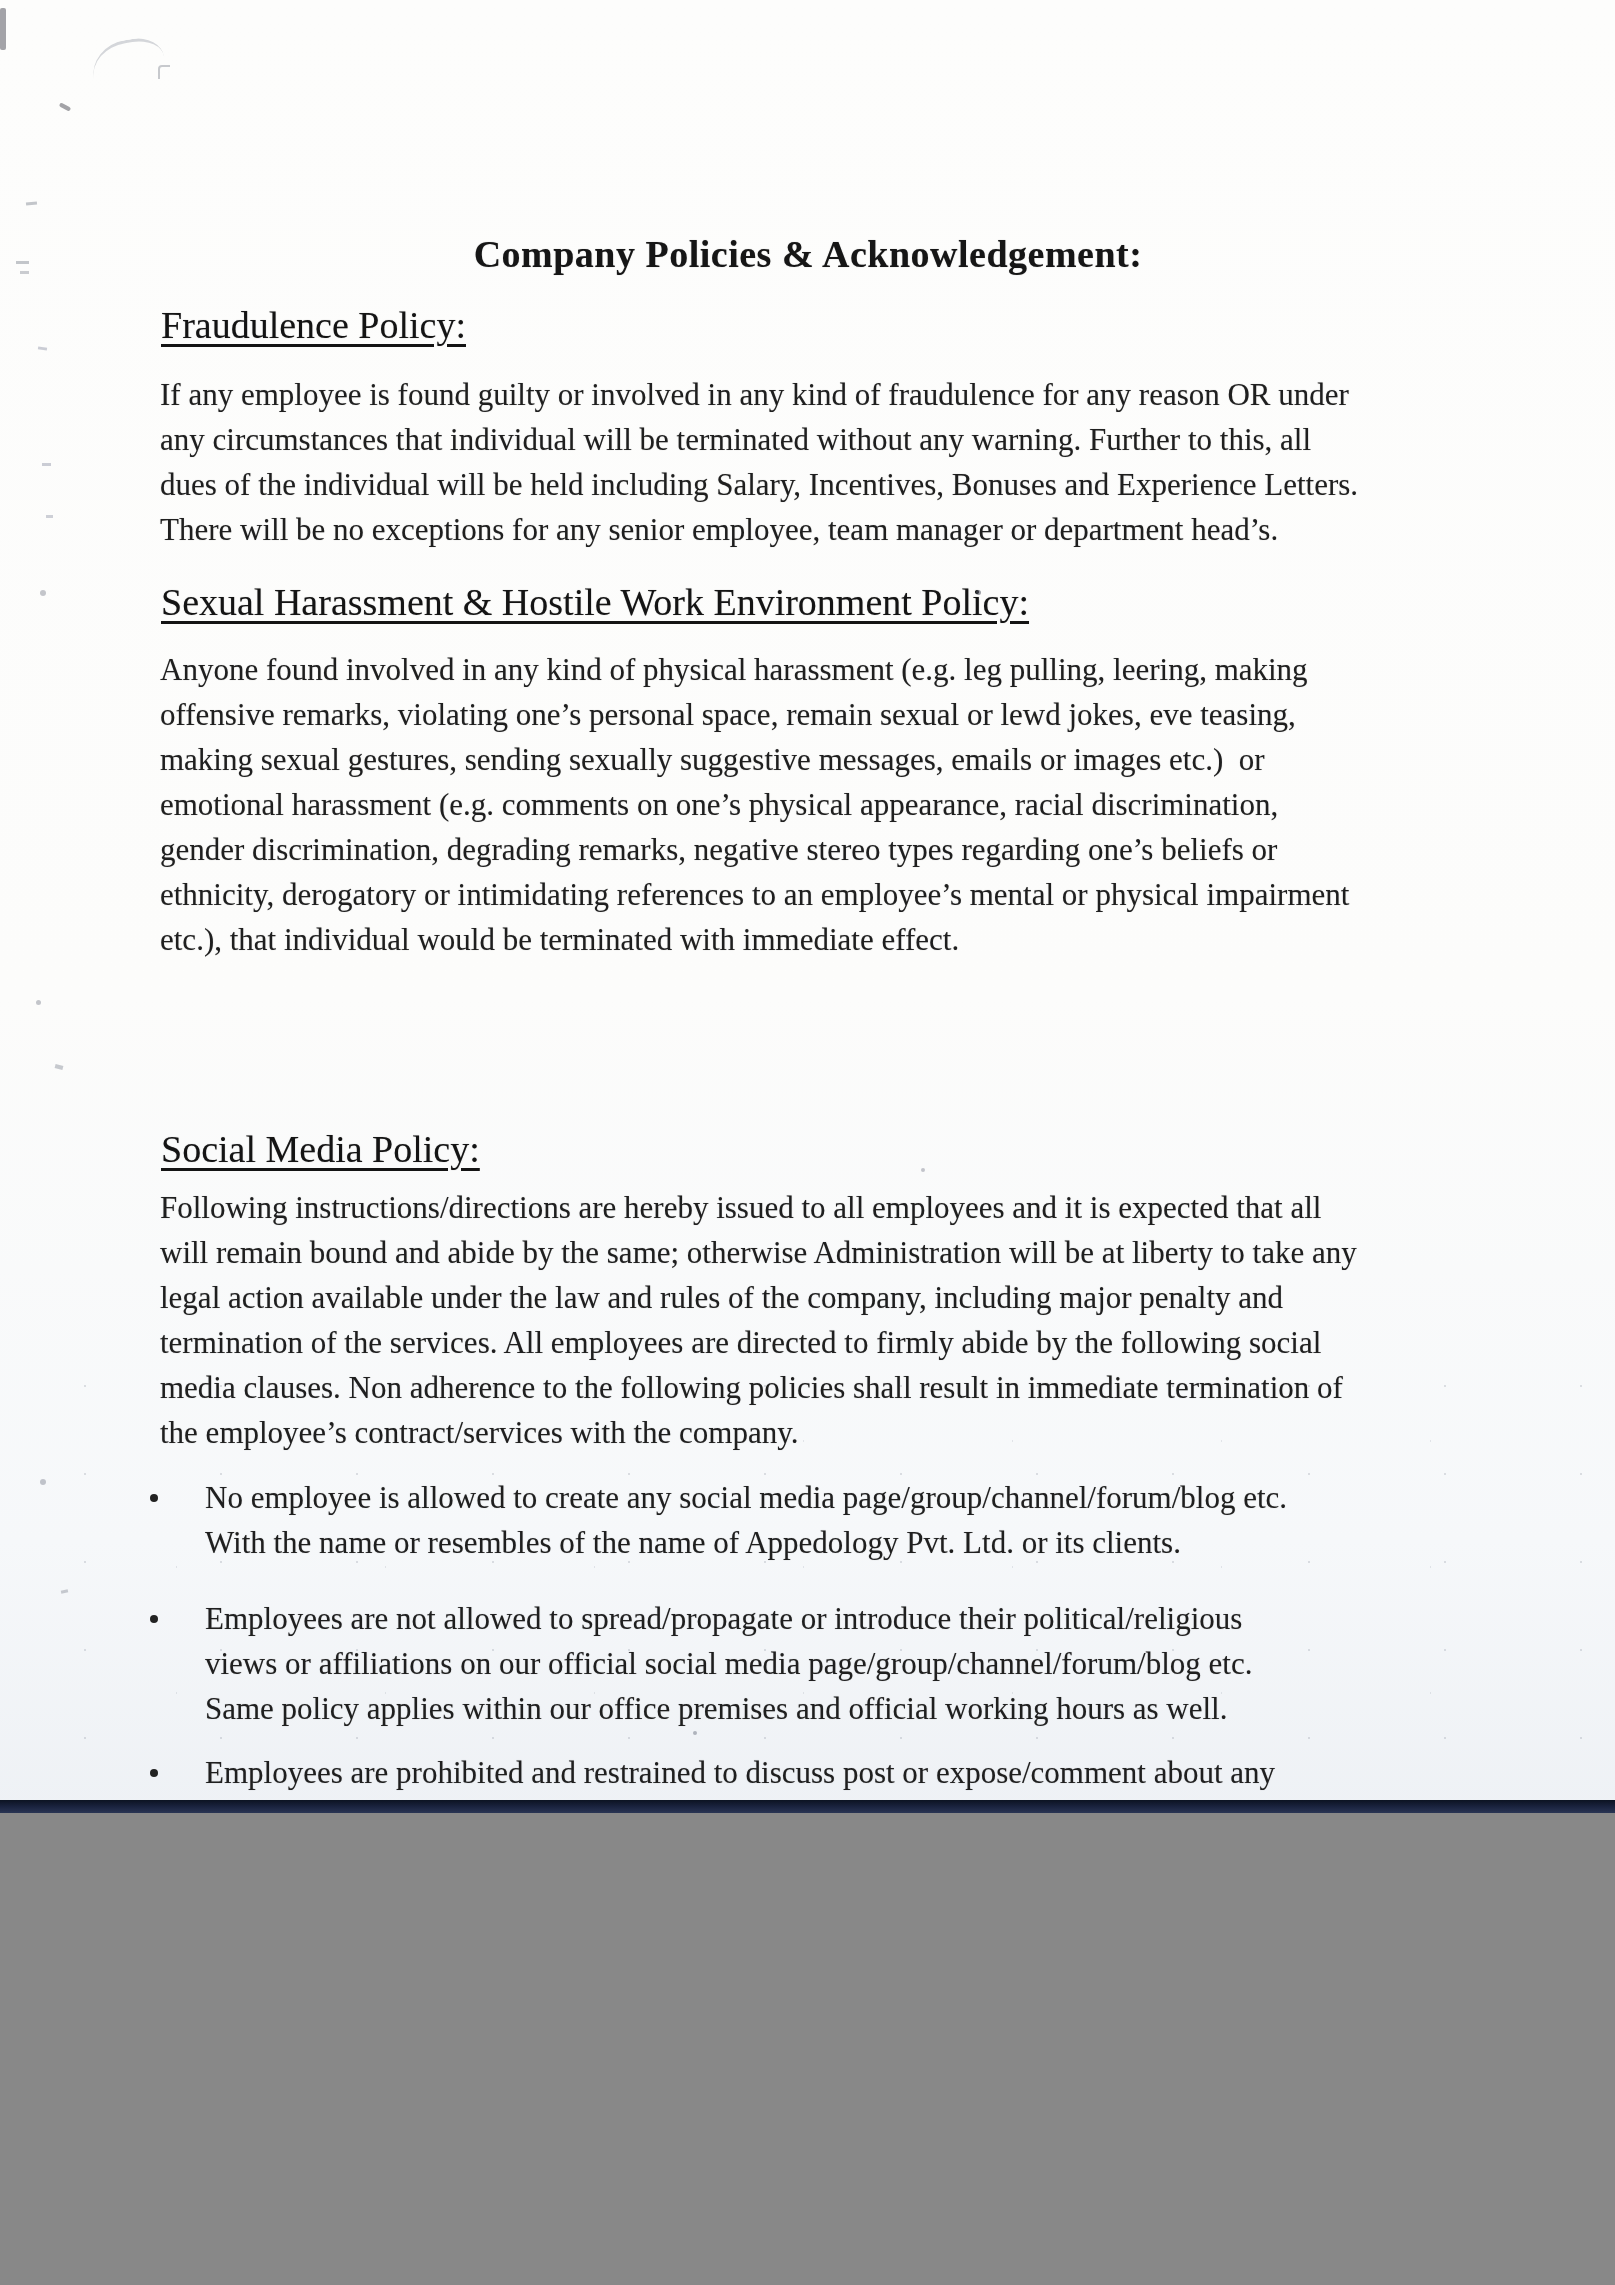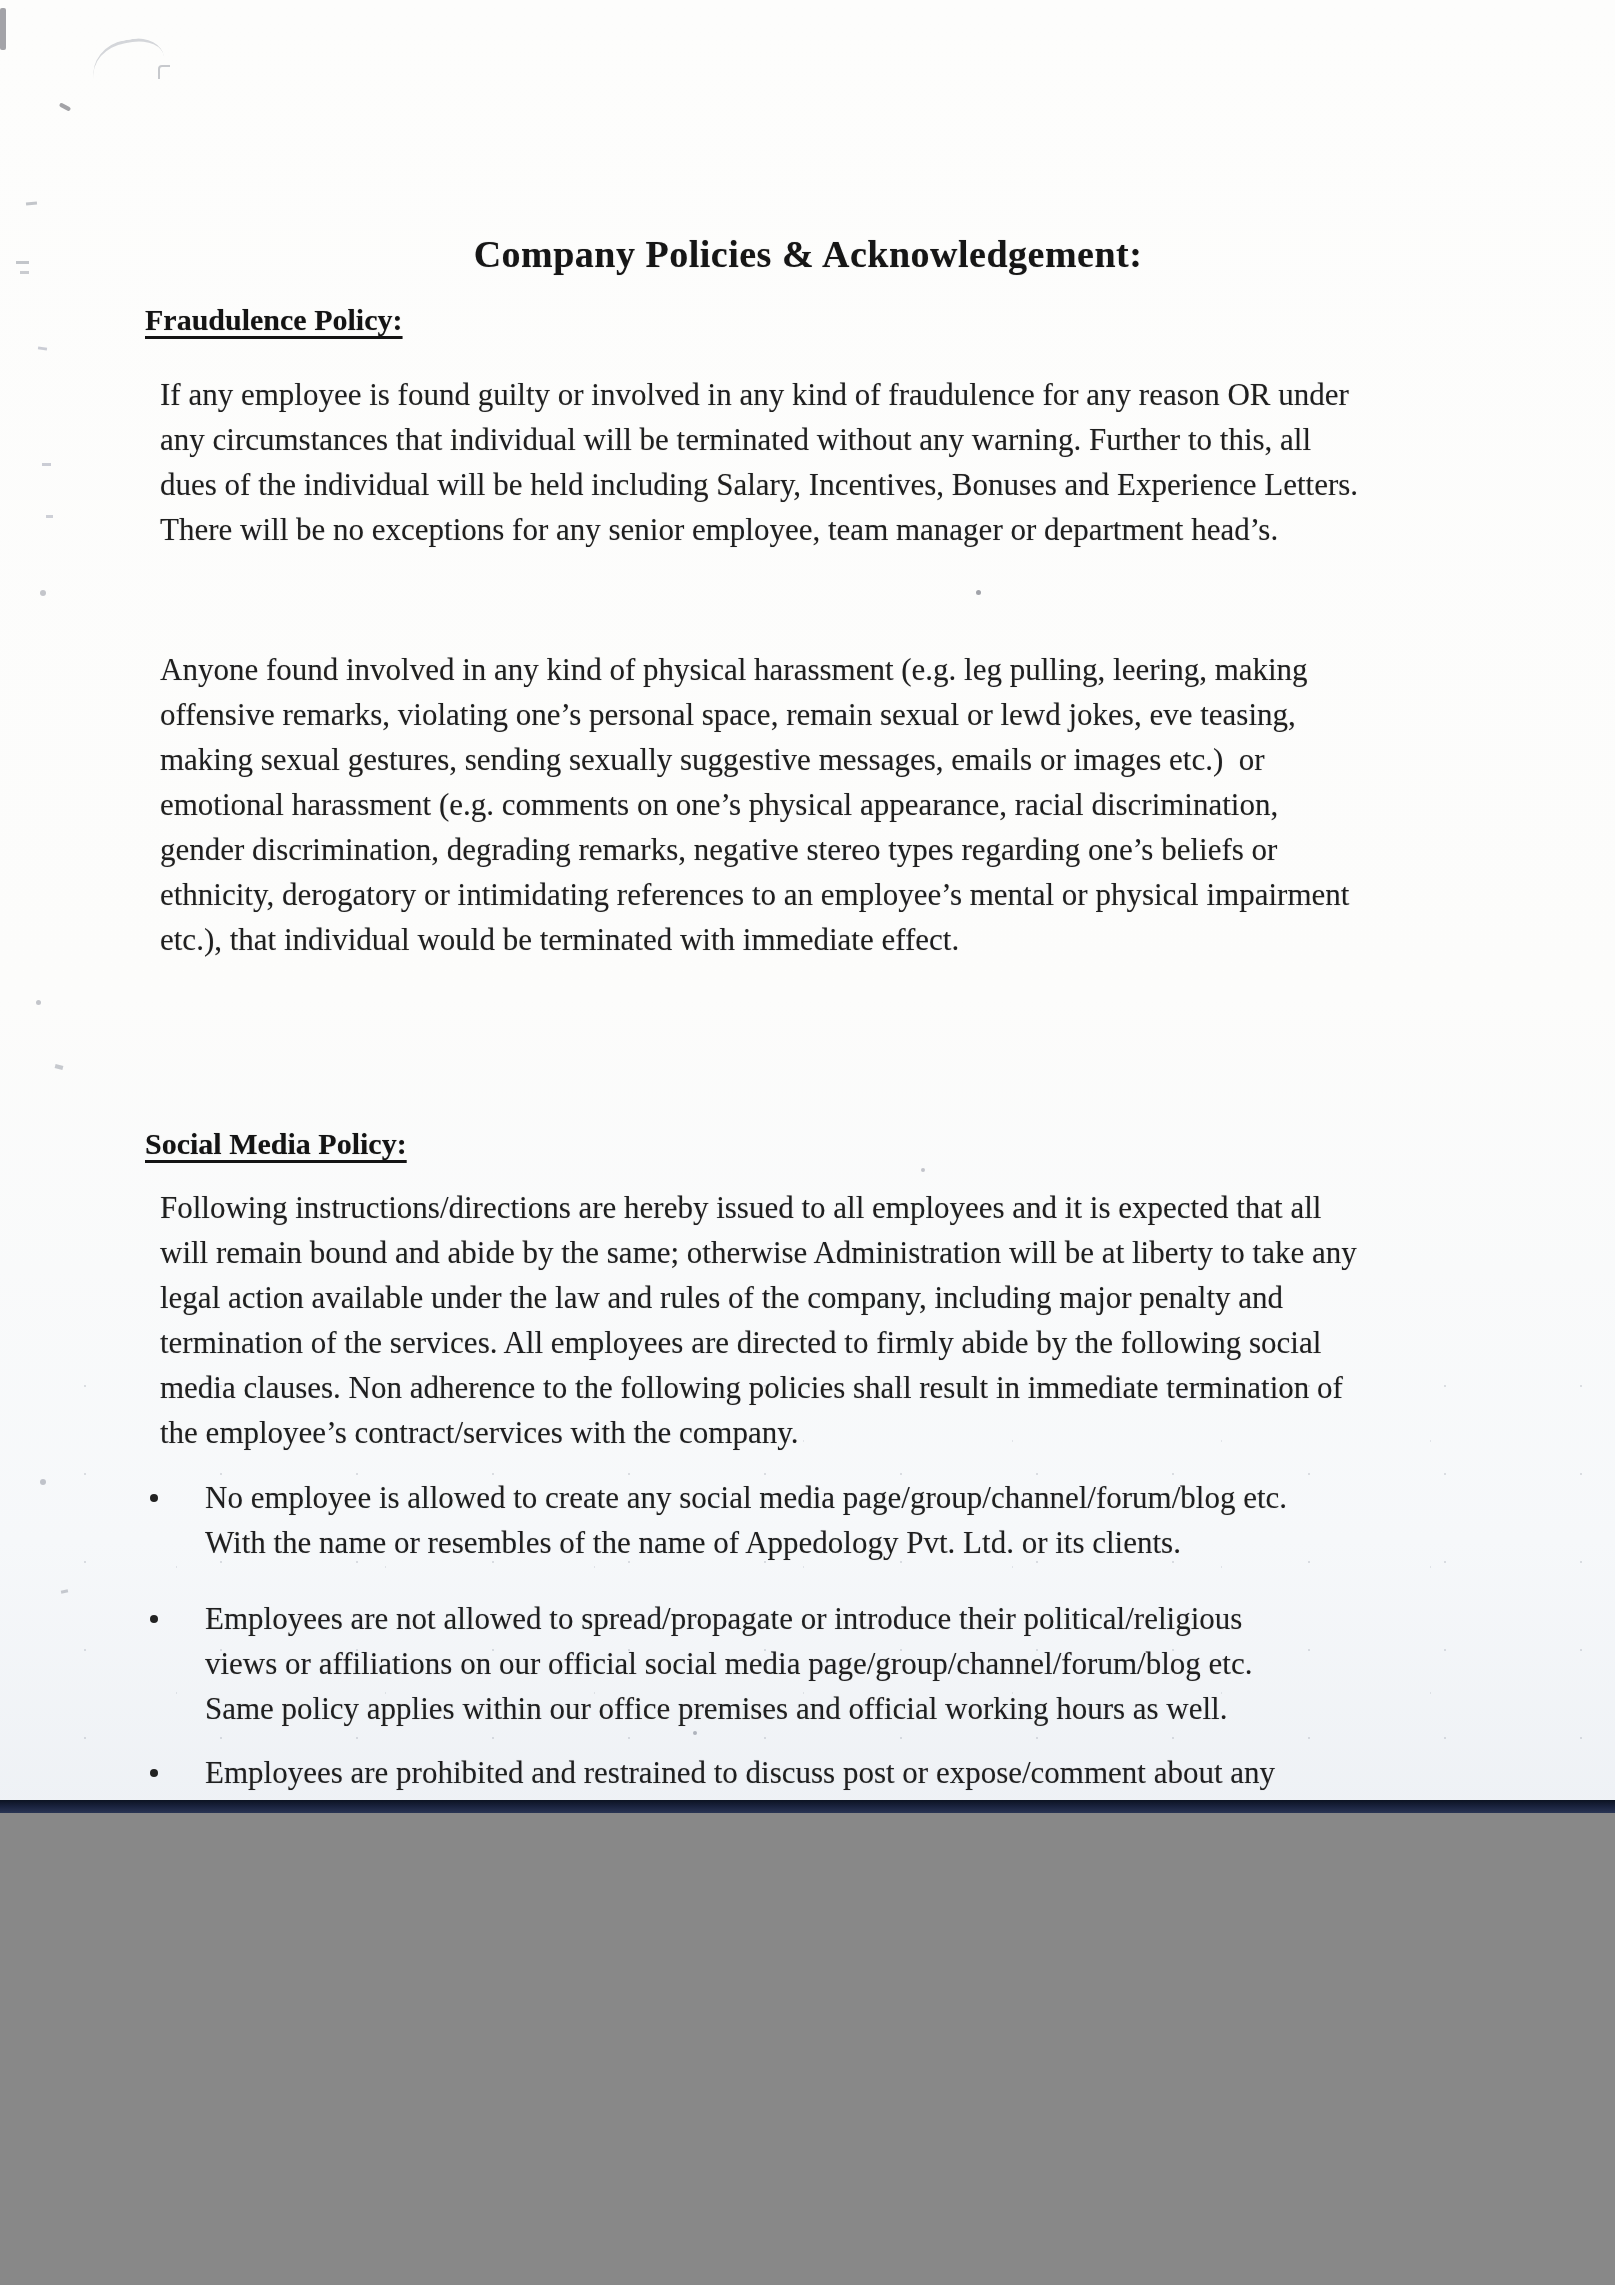--- a/index.html
+++ b/index.html
@@ -32,22 +32,22 @@
     background:radial-gradient(ellipse at center, rgba(185,200,222,.20), rgba(185,200,222,0) 70%);
   }
   .title {
     position:absolute; left:0; top:232px; width:1616px;
     text-align:center;
     font-size:38px; font-weight:700; letter-spacing:0.5px;
     color:#161616;
     text-shadow:0 0 1px rgba(25,25,25,.35);
   }
   .heading {
-    position:absolute; left:145px;
-    font-size:30px; font-weight:700;
+    position:absolute; left:161px;
+    font-size:38px; font-weight:400;
     color:#141414;
     text-decoration:underline;
     text-decoration-thickness:3px;
     text-underline-offset:6px;
     text-shadow:0 0 1px rgba(25,25,25,.35);
     white-space:pre;
   }
   .para { position:absolute; left:160px; }
   .line {
     height:45px; line-height:45px;
@@ -105,20 +105,21 @@
   <div class="title">Company Policies &amp; Acknowledgement:</div>
 
   <div class="heading" style="top:303px">Fraudulence Policy:</div>
   <div class="para" style="top:372px">
     <div class="line">If any employee is found guilty or involved in any kind of fraudulence for any reason OR under</div>
     <div class="line">any circumstances that individual will be terminated without any warning. Further to this, all</div>
     <div class="line">dues of the individual will be held including Salary, Incentives, Bonuses and Experience Letters.</div>
     <div class="line">There will be no exceptions for any senior employee, team manager or department head’s.</div>
   </div>
 
+  <div class="heading" style="top:580px">Sexual Harassment &amp; Hostile Work Environment Policy:</div>
   <div class="para" style="top:647px">
     <div class="line">Anyone found involved in any kind of physical harassment (e.g. leg pulling, leering, making</div>
     <div class="line">offensive remarks, violating one’s personal space, remain sexual or lewd jokes, eve teasing,</div>
     <div class="line">making sexual gestures, sending sexually suggestive messages, emails or images etc.)  or</div>
     <div class="line">emotional harassment (e.g. comments on one’s physical appearance, racial discrimination,</div>
     <div class="line">gender discrimination, degrading remarks, negative stereo types regarding one’s beliefs or</div>
     <div class="line">ethnicity, derogatory or intimidating references to an employee’s mental or physical impairment</div>
     <div class="line">etc.), that individual would be terminated with immediate effect.</div>
   </div>
 

